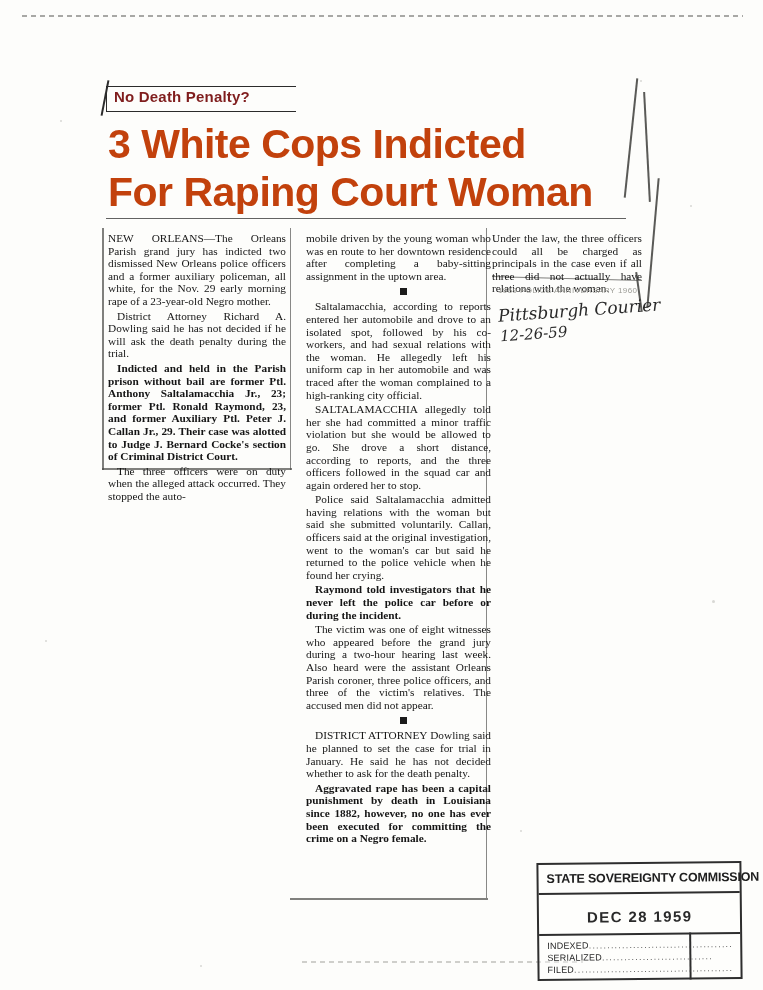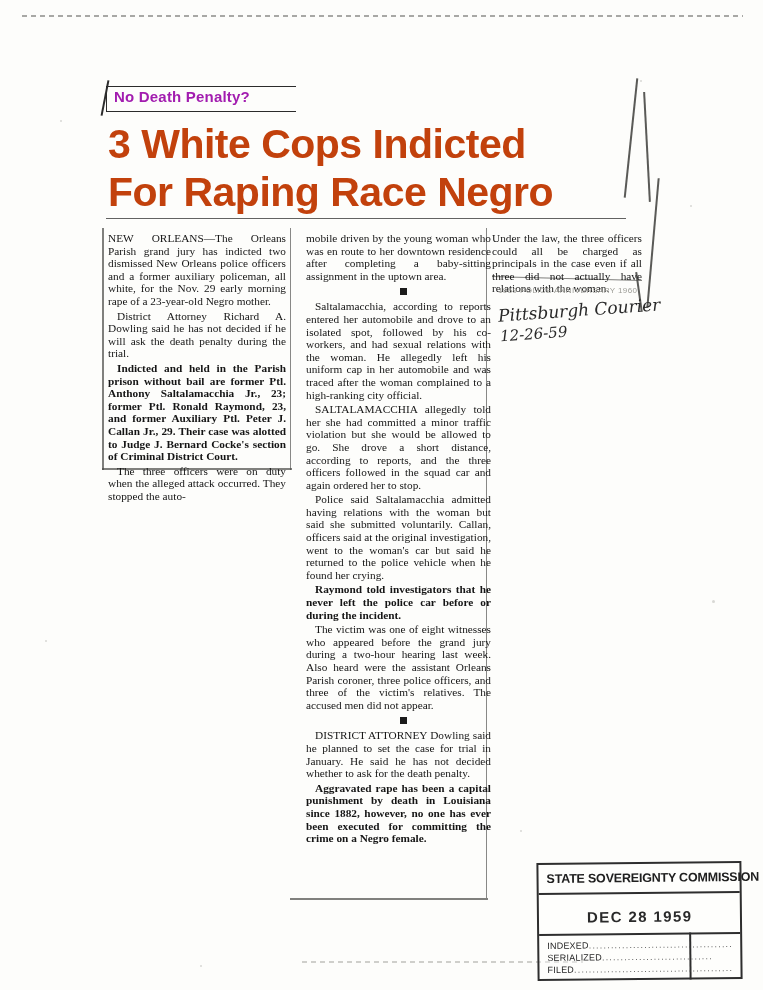--- a/index.html
+++ b/index.html
@@ -69,21 +69,21 @@
     box-sizing: border-box;
   }
   .kicker {
     position: absolute;
     left: 14px;
     top: 6px;
     font-family: "Liberation Sans", sans-serif;
     font-weight: 700;
     font-size: 15px;
     letter-spacing: .2px;
-    color: #a21caf;
+    color: #7f1d1d;
   }
   .slash {
     position: absolute;
     left: 4px;
     top: -2px;
     width: 2px;
     height: 36px;
     background: #2b2b2b;
     transform: rotate(11deg);
   }
@@ -257,21 +257,21 @@
 <div class="speckle" style="left:640px;top:80px;width:2px;height:2px"></div>
 <div class="speckle" style="left:520px;top:830px;width:2px;height:2px"></div>
 
 <div id="clipping">
 
   <div class="kicker-box"></div>
   <div class="slash"></div>
   <div class="kicker">No Death Penalty?</div>
 
   <div class="headline" id="headline-1">3 White Cops Indicted</div>
-  <div class="headline" id="headline-2">For Raping Race Negro</div>
+  <div class="headline" id="headline-2">For Raping Court Woman</div>
   <div class="hl-rule"></div>
 
   <div class="tear" style="left:530px; top:-4px; height:120px; transform:rotate(6deg);"></div>
   <div class="tear" style="left:546px; top:10px; height:110px; transform:rotate(-3deg);"></div>
   <div class="tear" style="left:552px; top:96px; height:130px; transform:rotate(5deg);"></div>
   <div class="tear" style="left:538px; top:190px; height:40px; transform:rotate(-8deg);"></div>
 
   <div class="boxline" style="left:2px; top:146px; width:1.5px; height:242px;"></div>
   <div class="boxline" style="left:2px; top:386px; width:190px; height:1.5px;"></div>
   <div class="colrule" style="left:190px; top:146px; height:242px;"></div>

